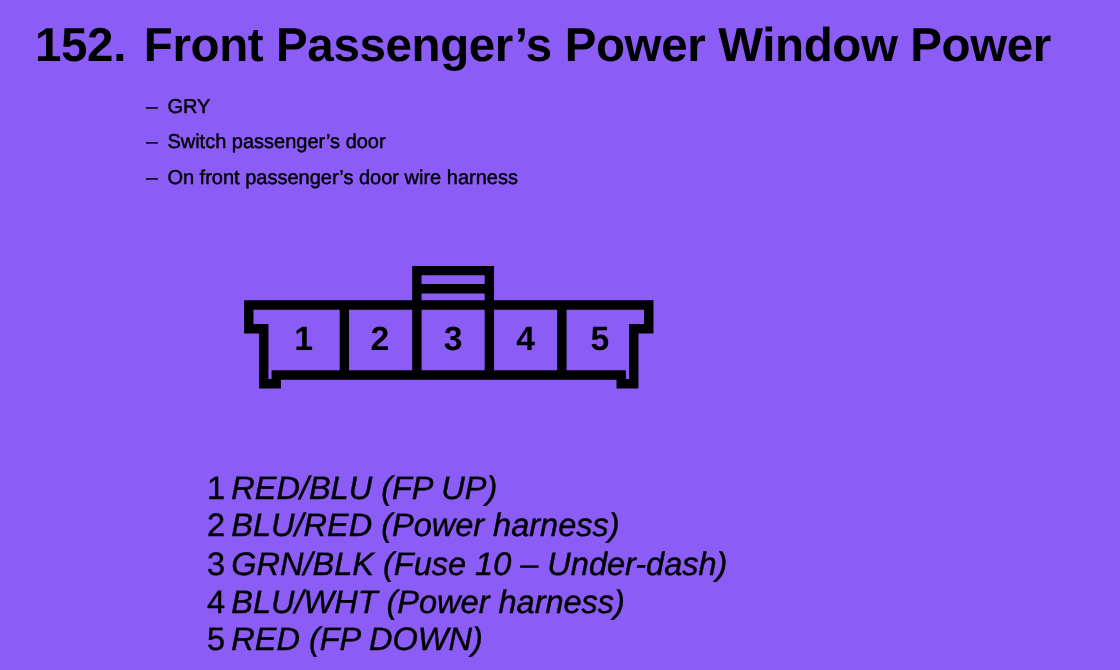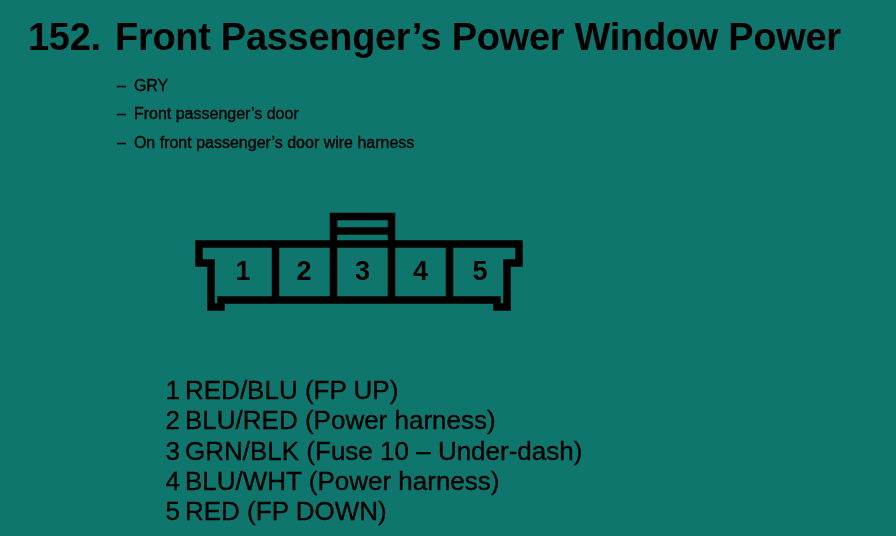--- a/index.html
+++ b/index.html
@@ -4,21 +4,21 @@
 <style>
   html, body {
     margin: 0;
     padding: 0;
     background: #ffffff;
   }
   .page {
     position: relative;
     width: 896px;
     height: 536px;
-    background: #0f766e;
+    background: #8b5cf6;
     color: #000000;
     font-family: "Liberation Sans", sans-serif;
     overflow: hidden;
   }
   
   .title-row {
     position: absolute;
     left: 28px;
     top: 15px;
     display: flex;
@@ -82,38 +82,39 @@
     display: flex;
   }
   .pin-row .pin-num {
     display: inline-block;
     width: 30px;
     text-align: right;
     flex: 0 0 auto;
   }
   .pin-row .pin-label {
     margin-left: 5px;
+    font-style: italic;
   }
 </style>
 </head>
 <body>
 
 <div class="page">
 
   <div class="title-row">
     <span class="item-no">152.</span>
     <span class="title-text">Front Passenger’s Power Window Power</span>
   </div>
 
   <div class="details">
     <div class="detail-line">
       <span class="dash">–</span><span>GRY</span>
     </div>
     <div class="detail-line">
-      <span class="dash">–</span><span>Front passenger’s door</span>
+      <span class="dash">–</span><span>Switch passenger’s door</span>
     </div>
     <div class="detail-line">
       <span class="dash">–</span><span>On front passenger’s door wire harness</span>
     </div>
   </div>
 
   <svg class="connector-svg" viewBox="190 208 340 110" xmlns="http://www.w3.org/2000/svg">
 
     <path class="stroke" d="M199,244 L519,244 L519,263 L507,263 L507,307 L497,307 L497,300 L221,300 L221,307 L211,307 L211,263 L199,263 Z"></path>
 

